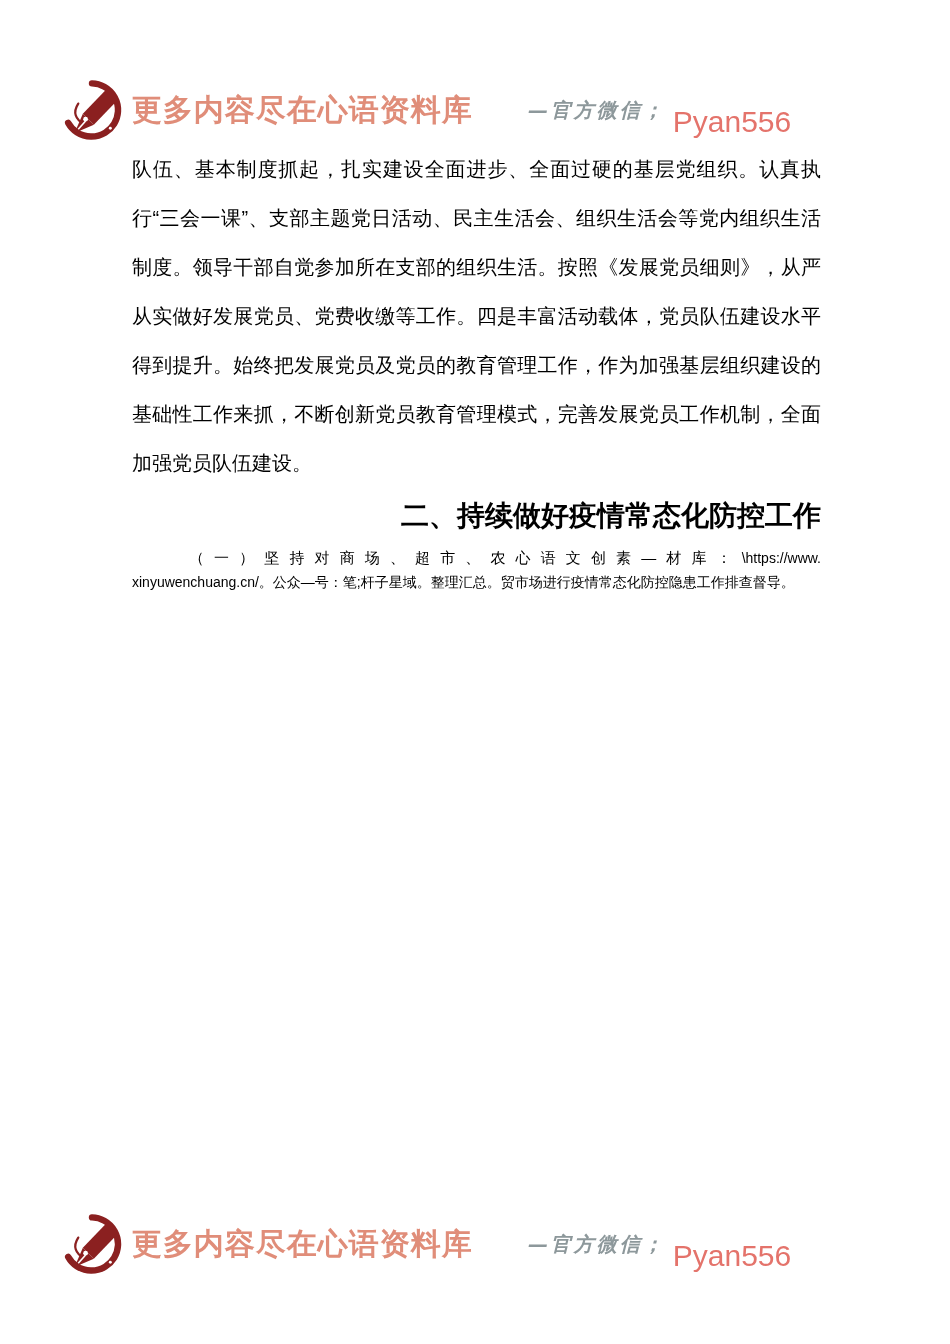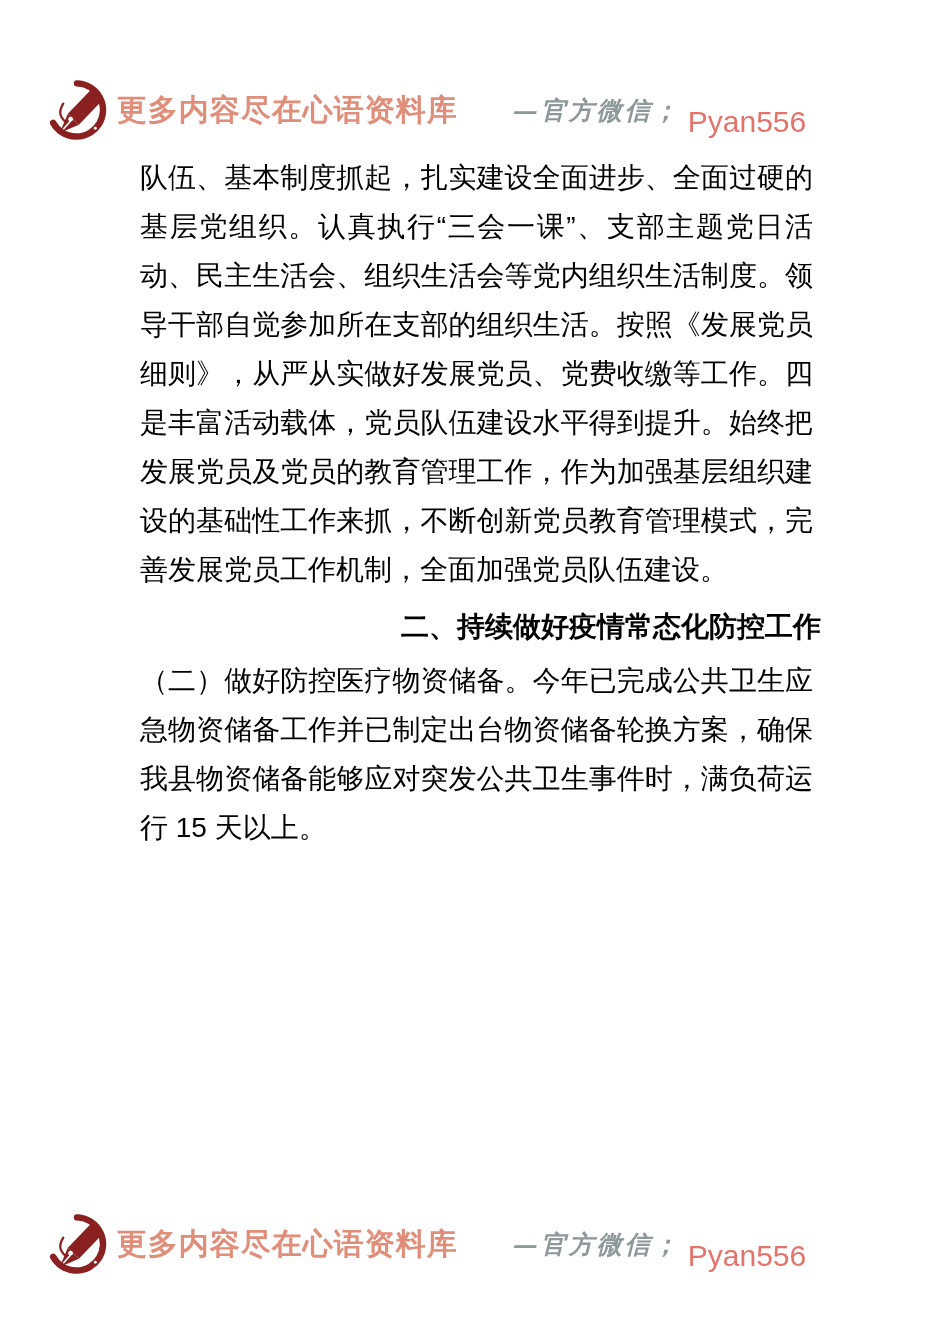--- a/index.html
+++ b/index.html
@@ -21,39 +21,39 @@
   .logo{width:66px;height:66px;flex:0 0 auto;}
   .wm-brand{
     font-family:"DejaVu Serif","Liberation Serif",serif;
     font-size:30px;font-weight:700;
     color:var(--brand,#e08d79);
     letter-spacing:1px;
   }
   .wm-channel{
     font-family:"DejaVu Serif","Liberation Serif",serif;
     font-style:italic;font-weight:700;
-    font-size:25px;
+    font-size:20px;
     color:var(--channel,#8d989b);
     letter-spacing:3px;
     margin-left:48px;
   }
   .wm-id{
     font-size:30px;
     color:var(--brand-id,#e4736b);
     margin-top:24px;
   }
   
   .content{
     position:absolute;left:132px;top:145px;width:689px;
     color:var(--ink,#000000);
     text-align:justify;
   }
   .body-para{
-    margin:8px;
-    font-size:28px;
+    margin:0;
+    font-size:20px;
     line-height:49px;
     font-weight:500;
   }
   .heading{
     margin:3px 0 0 0;
     font-size:28px;line-height:49px;
     font-weight:700;
     text-indent:2em;
     text-align:right;
   }
@@ -90,22 +90,22 @@
     <span class="wm-brand">更多内容尽在心语资料库</span>
     <span class="wm-channel">—官方微信；</span>
     <span class="wm-id">Pyan556</span>
   </div>
 
   <div class="content">
     <p class="body-para">队伍、基本制度抓起，扎实建设全面进步、全面过硬的基层党组织。认真执行“三会一课”、支部主题党日活动、民主生活会、组织生活会等党内组织生活制度。领导干部自觉参加所在支部的组织生活。按照《发展党员细则》，从严从实做好发展党员、党费收缴等工作。四是丰富活动载体，党员队伍建设水平得到提升。始终把发展党员及党员的教育管理工作，作为加强基层组织建设的基础性工作来抓，不断创新党员教育管理模式，完善发展党员工作机制，全面加强党员队伍建设。</p>
 
     <h2 class="heading body-para">二、持续做好疫情常态化防控工作</h2>
 
+    <p class="small-para"><span class="spaced">（一）坚持对商场、超市、农心语文创素—材库：</span><span>\https://www.xinyuwenchuang.cn/。公众—号：笔;杆子星域。整理汇总。贸市场进行疫情常态化防控隐患工作排查督导。</span></p>
 
-    <p class="body-para mt-item2">（二）做好防控医疗物资储备。今年已完成公共卫生应急物资储备工作并已制定出台物资储备轮换方案，确保我县物资储备能够应对突发公共卫生事件时，满负荷运行 15 天以上。</p>
 
   </div>
 
   <div class="watermark footer">
     <svg class="logo" viewBox="0 0 72 72" aria-hidden="true">
       <path d="M36 7 A29 29 0 1 1 10 50" fill="none" stroke="#8b2020" stroke-width="7" stroke-linecap="round"></path>
       <path d="M21 29 q -9 14 7 23" fill="none" stroke="#8b2020" stroke-width="2.5" stroke-linecap="round"></path>
       <path d="M52 13 L64 25 L38 52 L26 40 Z" fill="#8b2020"></path>
       <path d="M38 52 L26 40 L17 61 Z" fill="#8b2020"></path>
       <circle cx="29" cy="46" r="2.6" fill="#ffffff"></circle>

